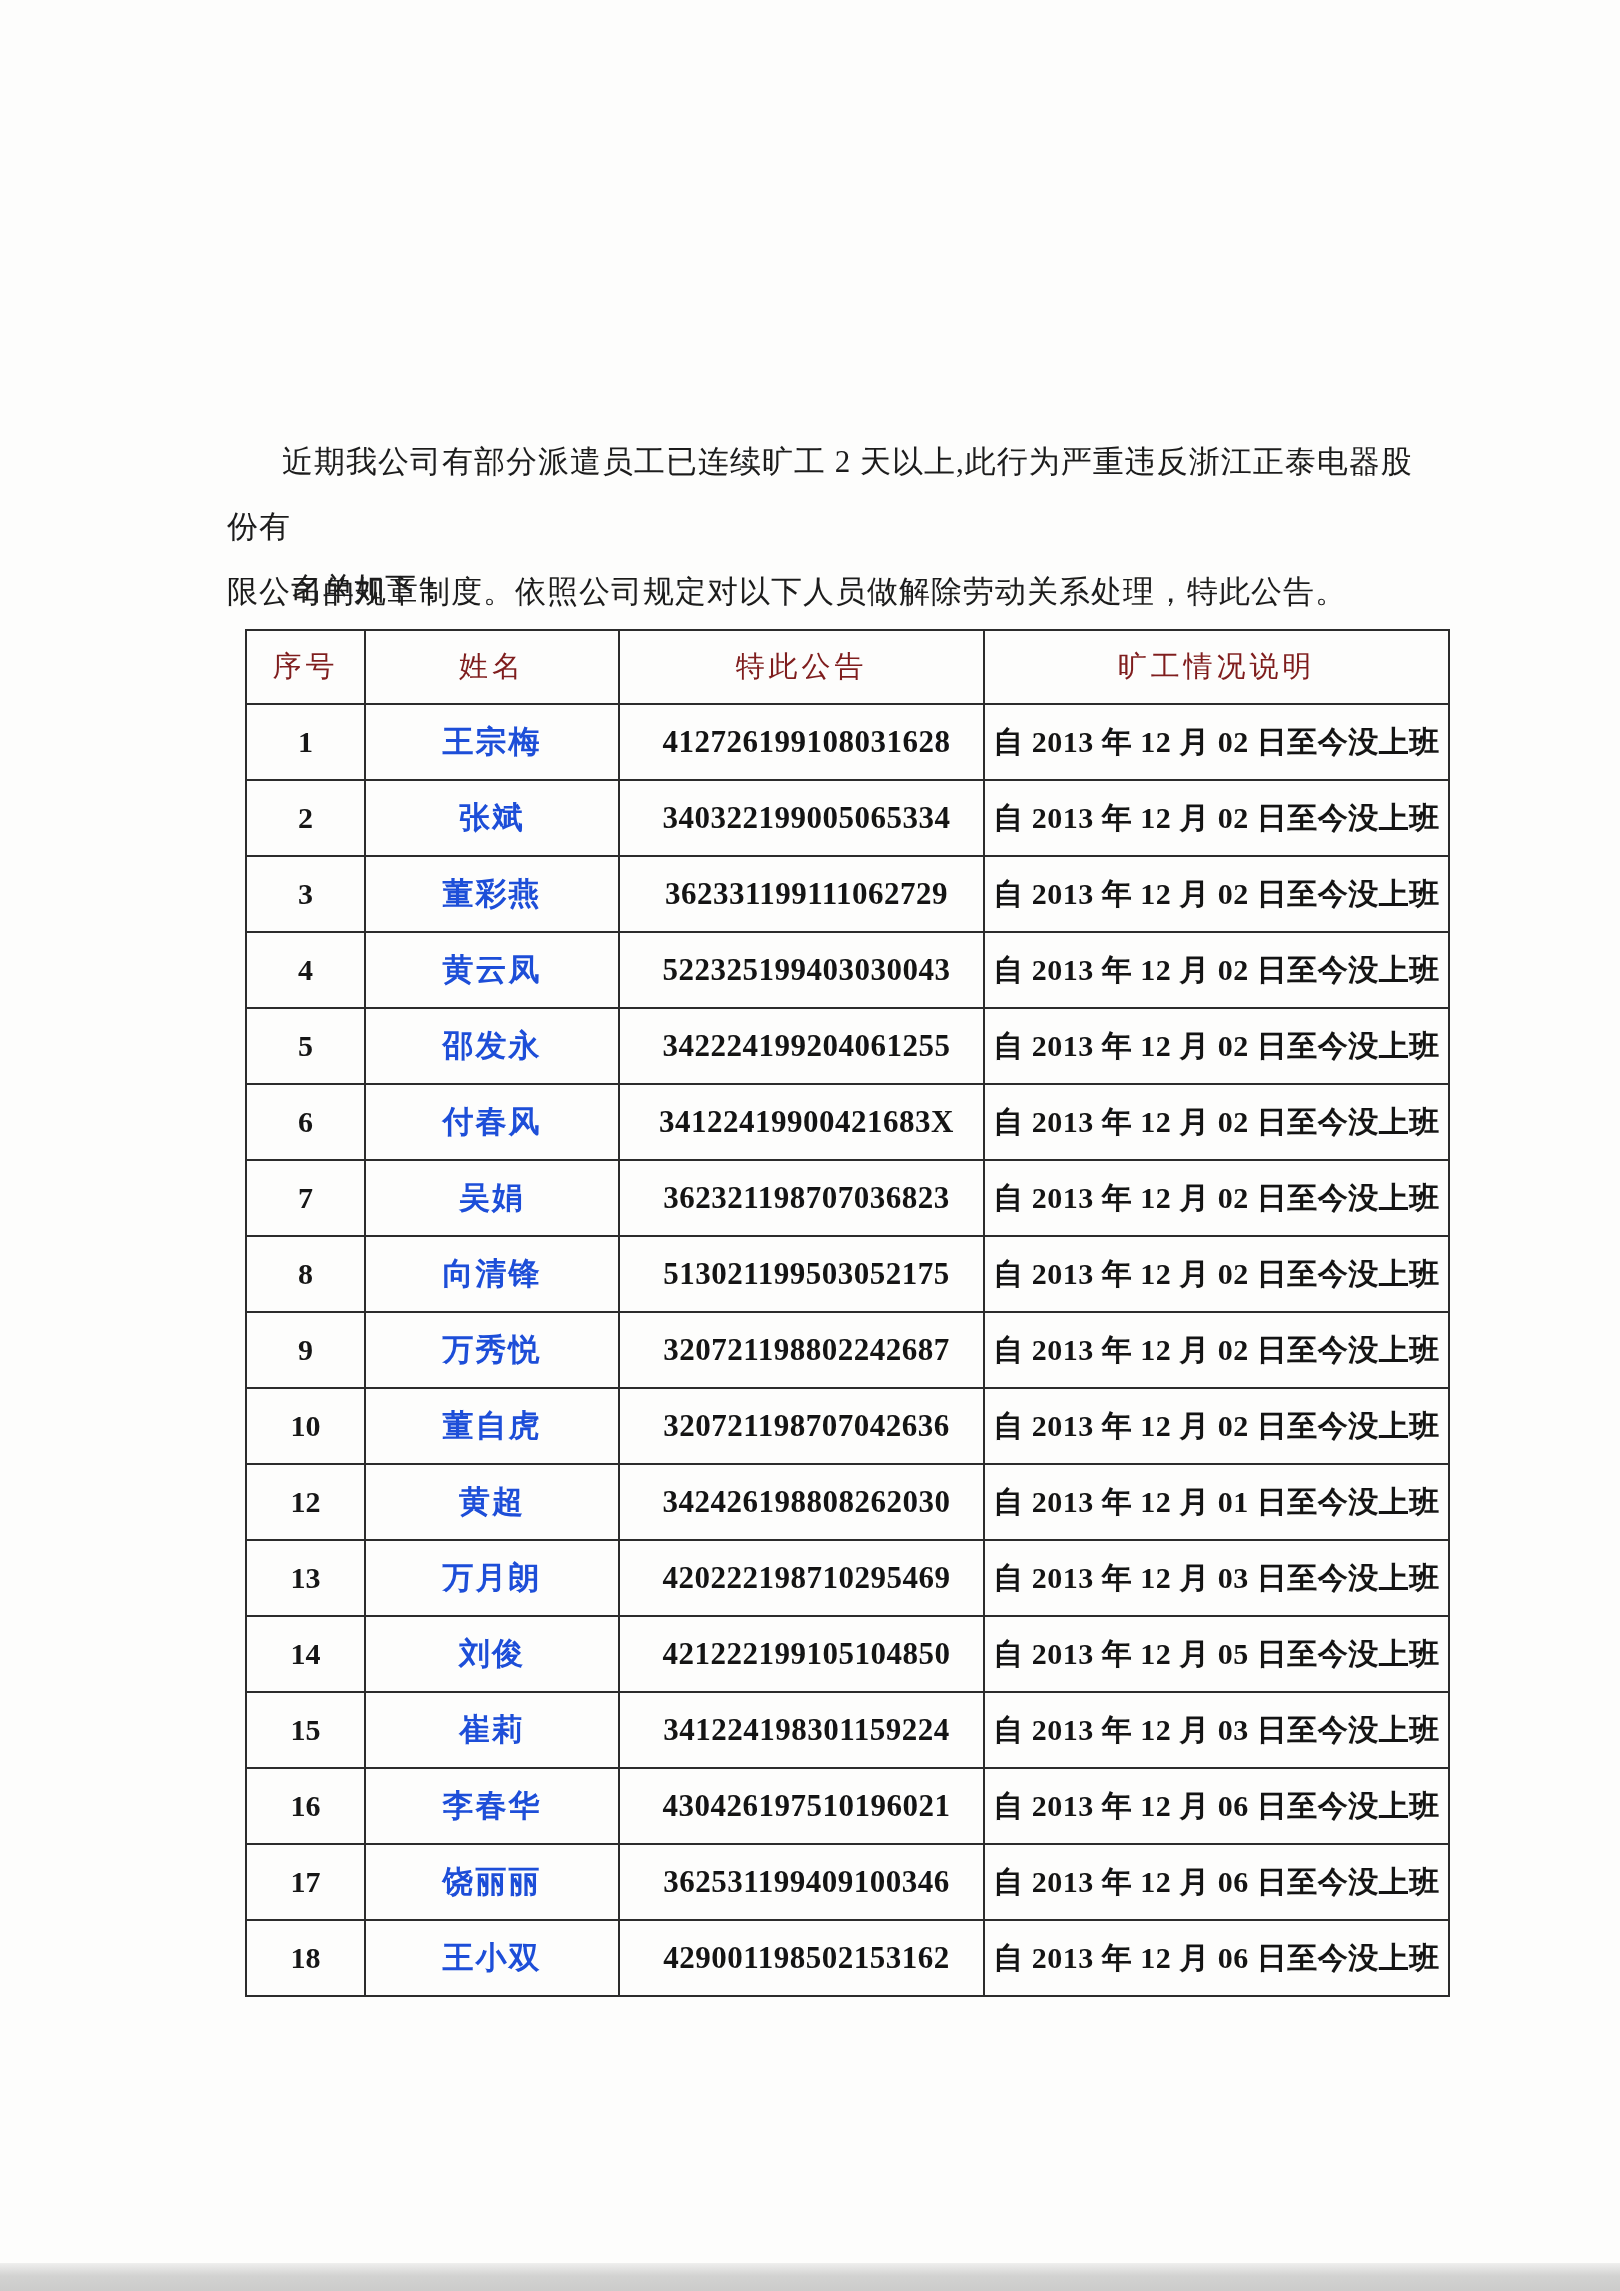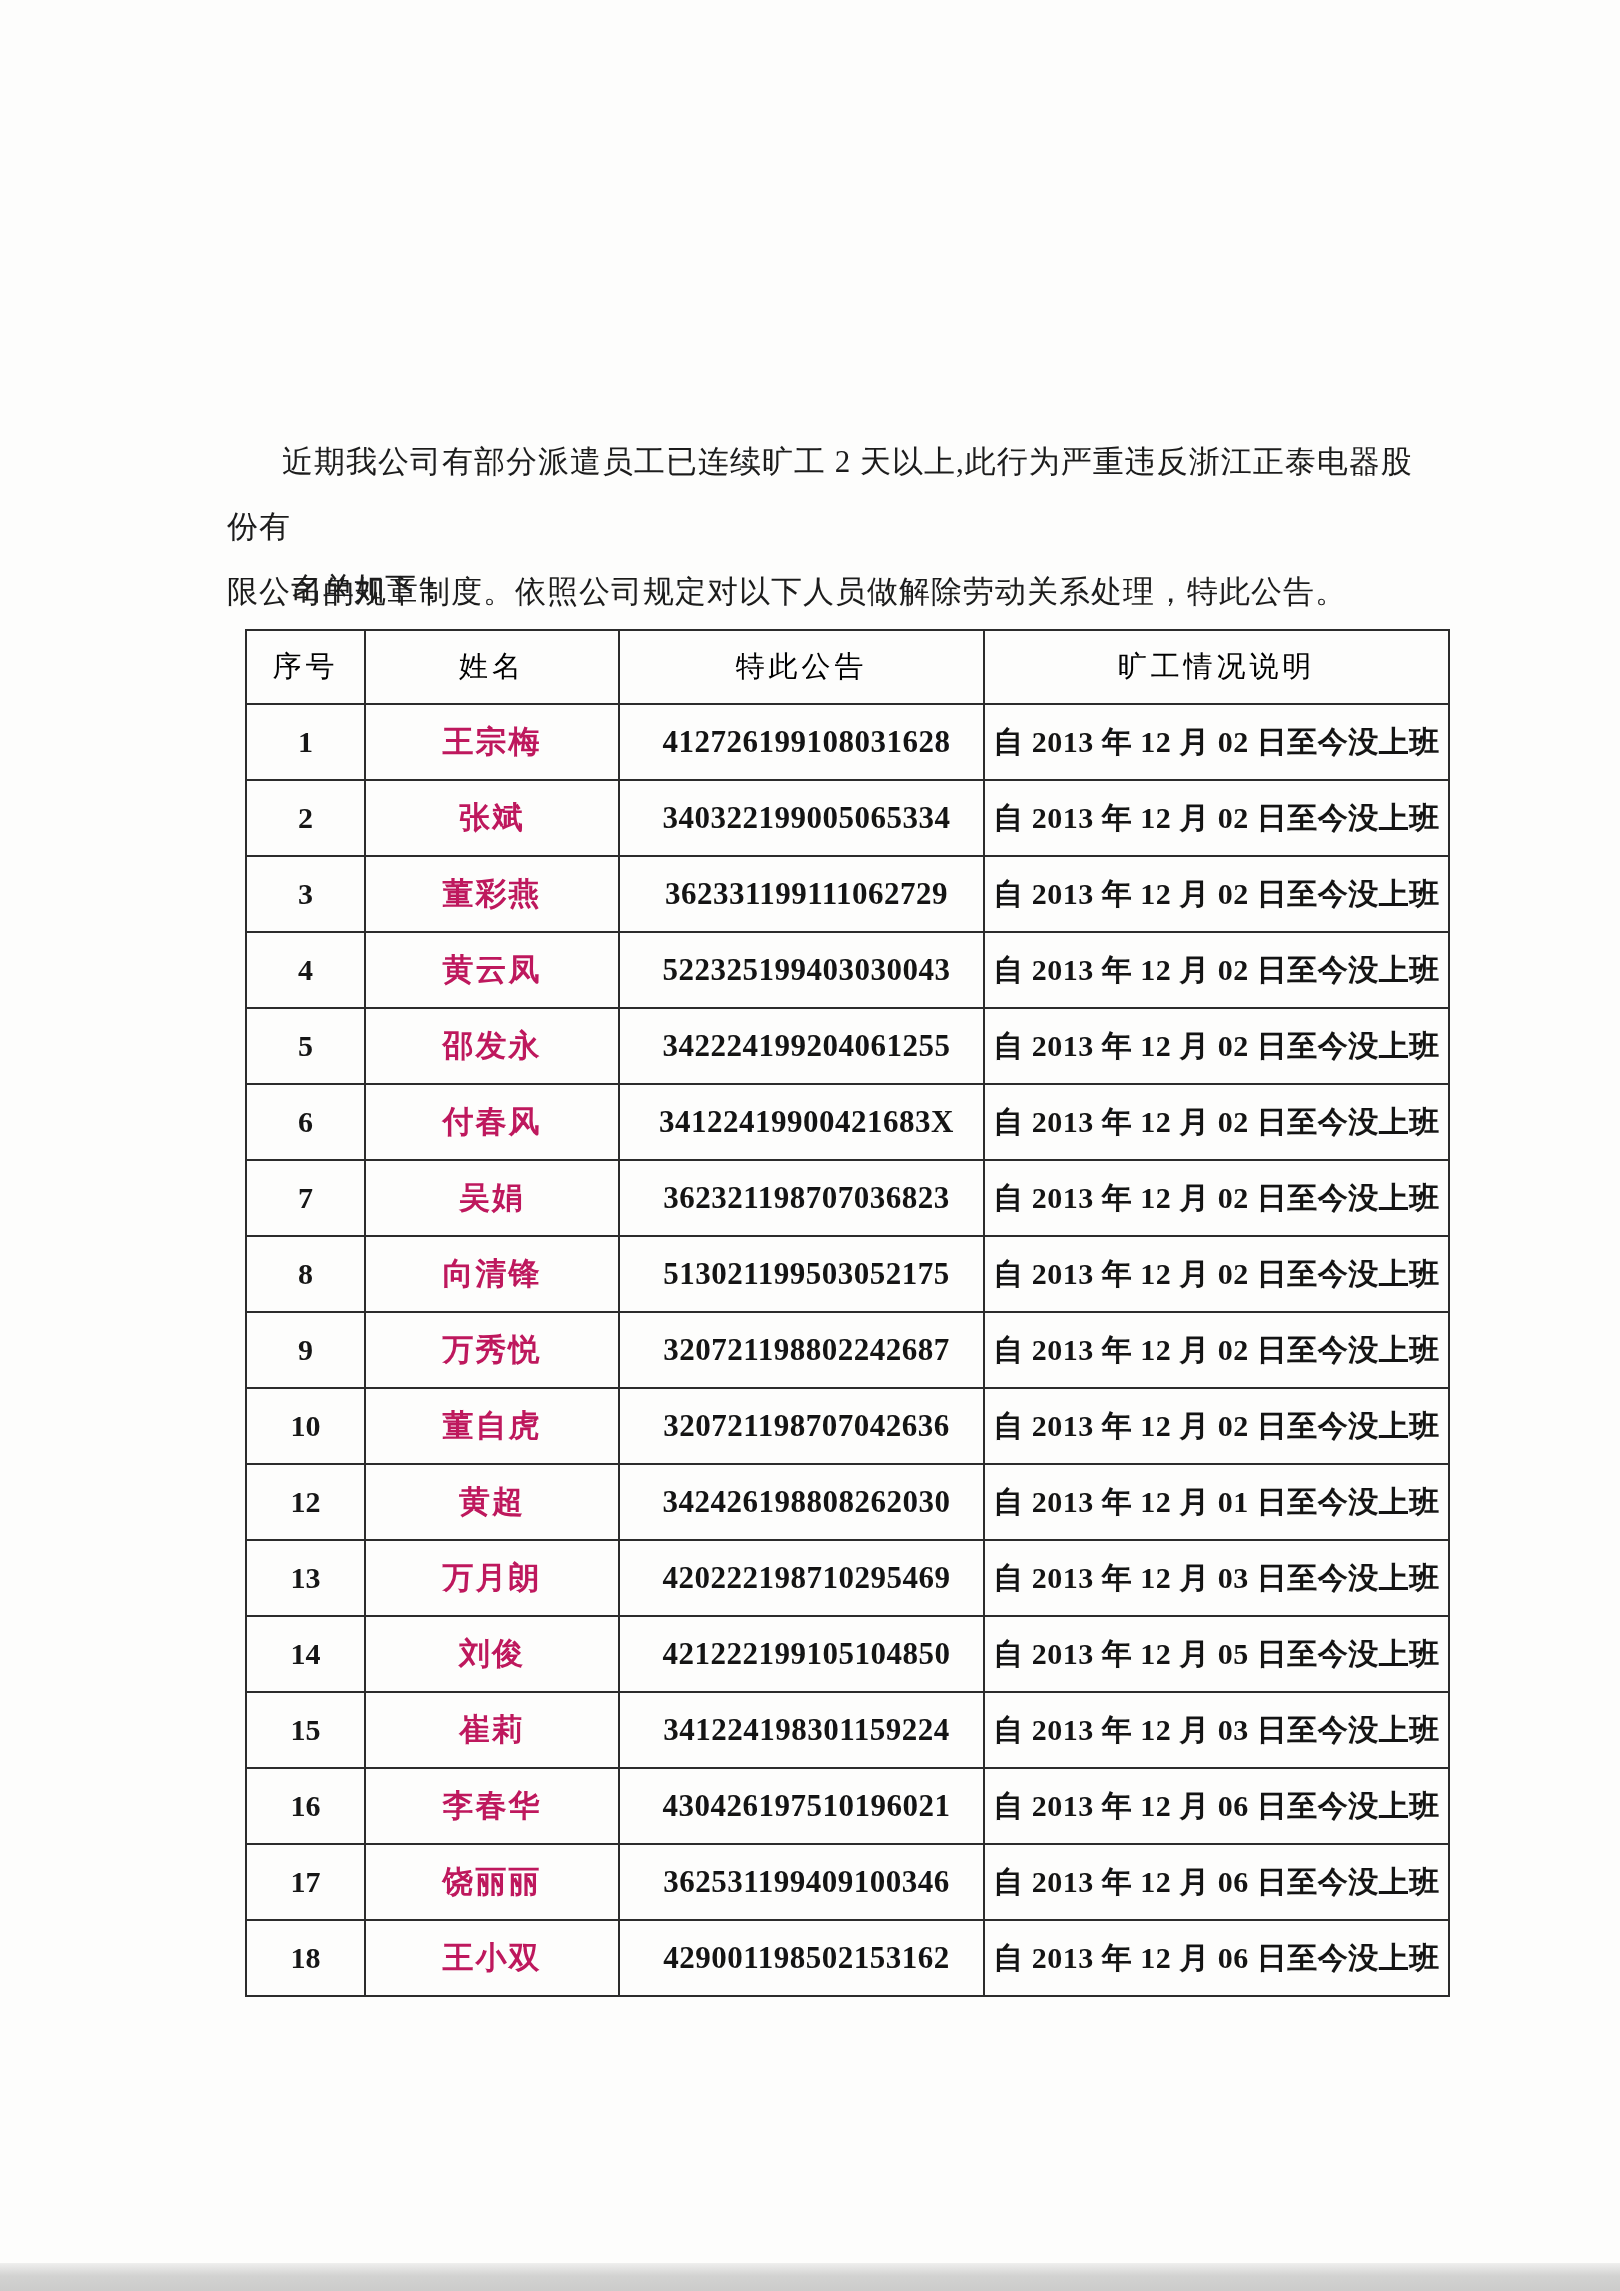--- a/index.html
+++ b/index.html
@@ -44,25 +44,25 @@
     border:2px solid #2c2c2c;
     text-align:center;
     vertical-align:middle;
     overflow:hidden;
     white-space:nowrap;
   }
   table.roster th {
     height:74px;
     font-size:29px; font-weight:normal;
     letter-spacing:3.9px;
-    color:#000000;
+    color:#7f1d1d;
   }
   table.roster td { height:76px; }
   td.c-no   { font-size:30px; font-weight:bold; color:#161616; }
-  td.c-name { font-size:31px; font-weight:bold; letter-spacing:2px; color:#be185d; }
+  td.c-name { font-size:31px; font-weight:bold; letter-spacing:2px; color:#1d4ed8; }
   td.c-id   { font-size:31px; font-weight:bold; letter-spacing:0.5px; color:#141414;padding-left:10px; }
   td.c-note { font-size:30px; font-weight:bold; letter-spacing:0.5px; color:#141414; }
   .scan-edge-bottom {
     position:absolute; left:0; bottom:0; width:100%; height:29px;
     background:linear-gradient(180deg, #efefee 0%, #d2d2d1 45%, #cbcbca 100%);
   }
 </style>
 </head>
 <body>
 

